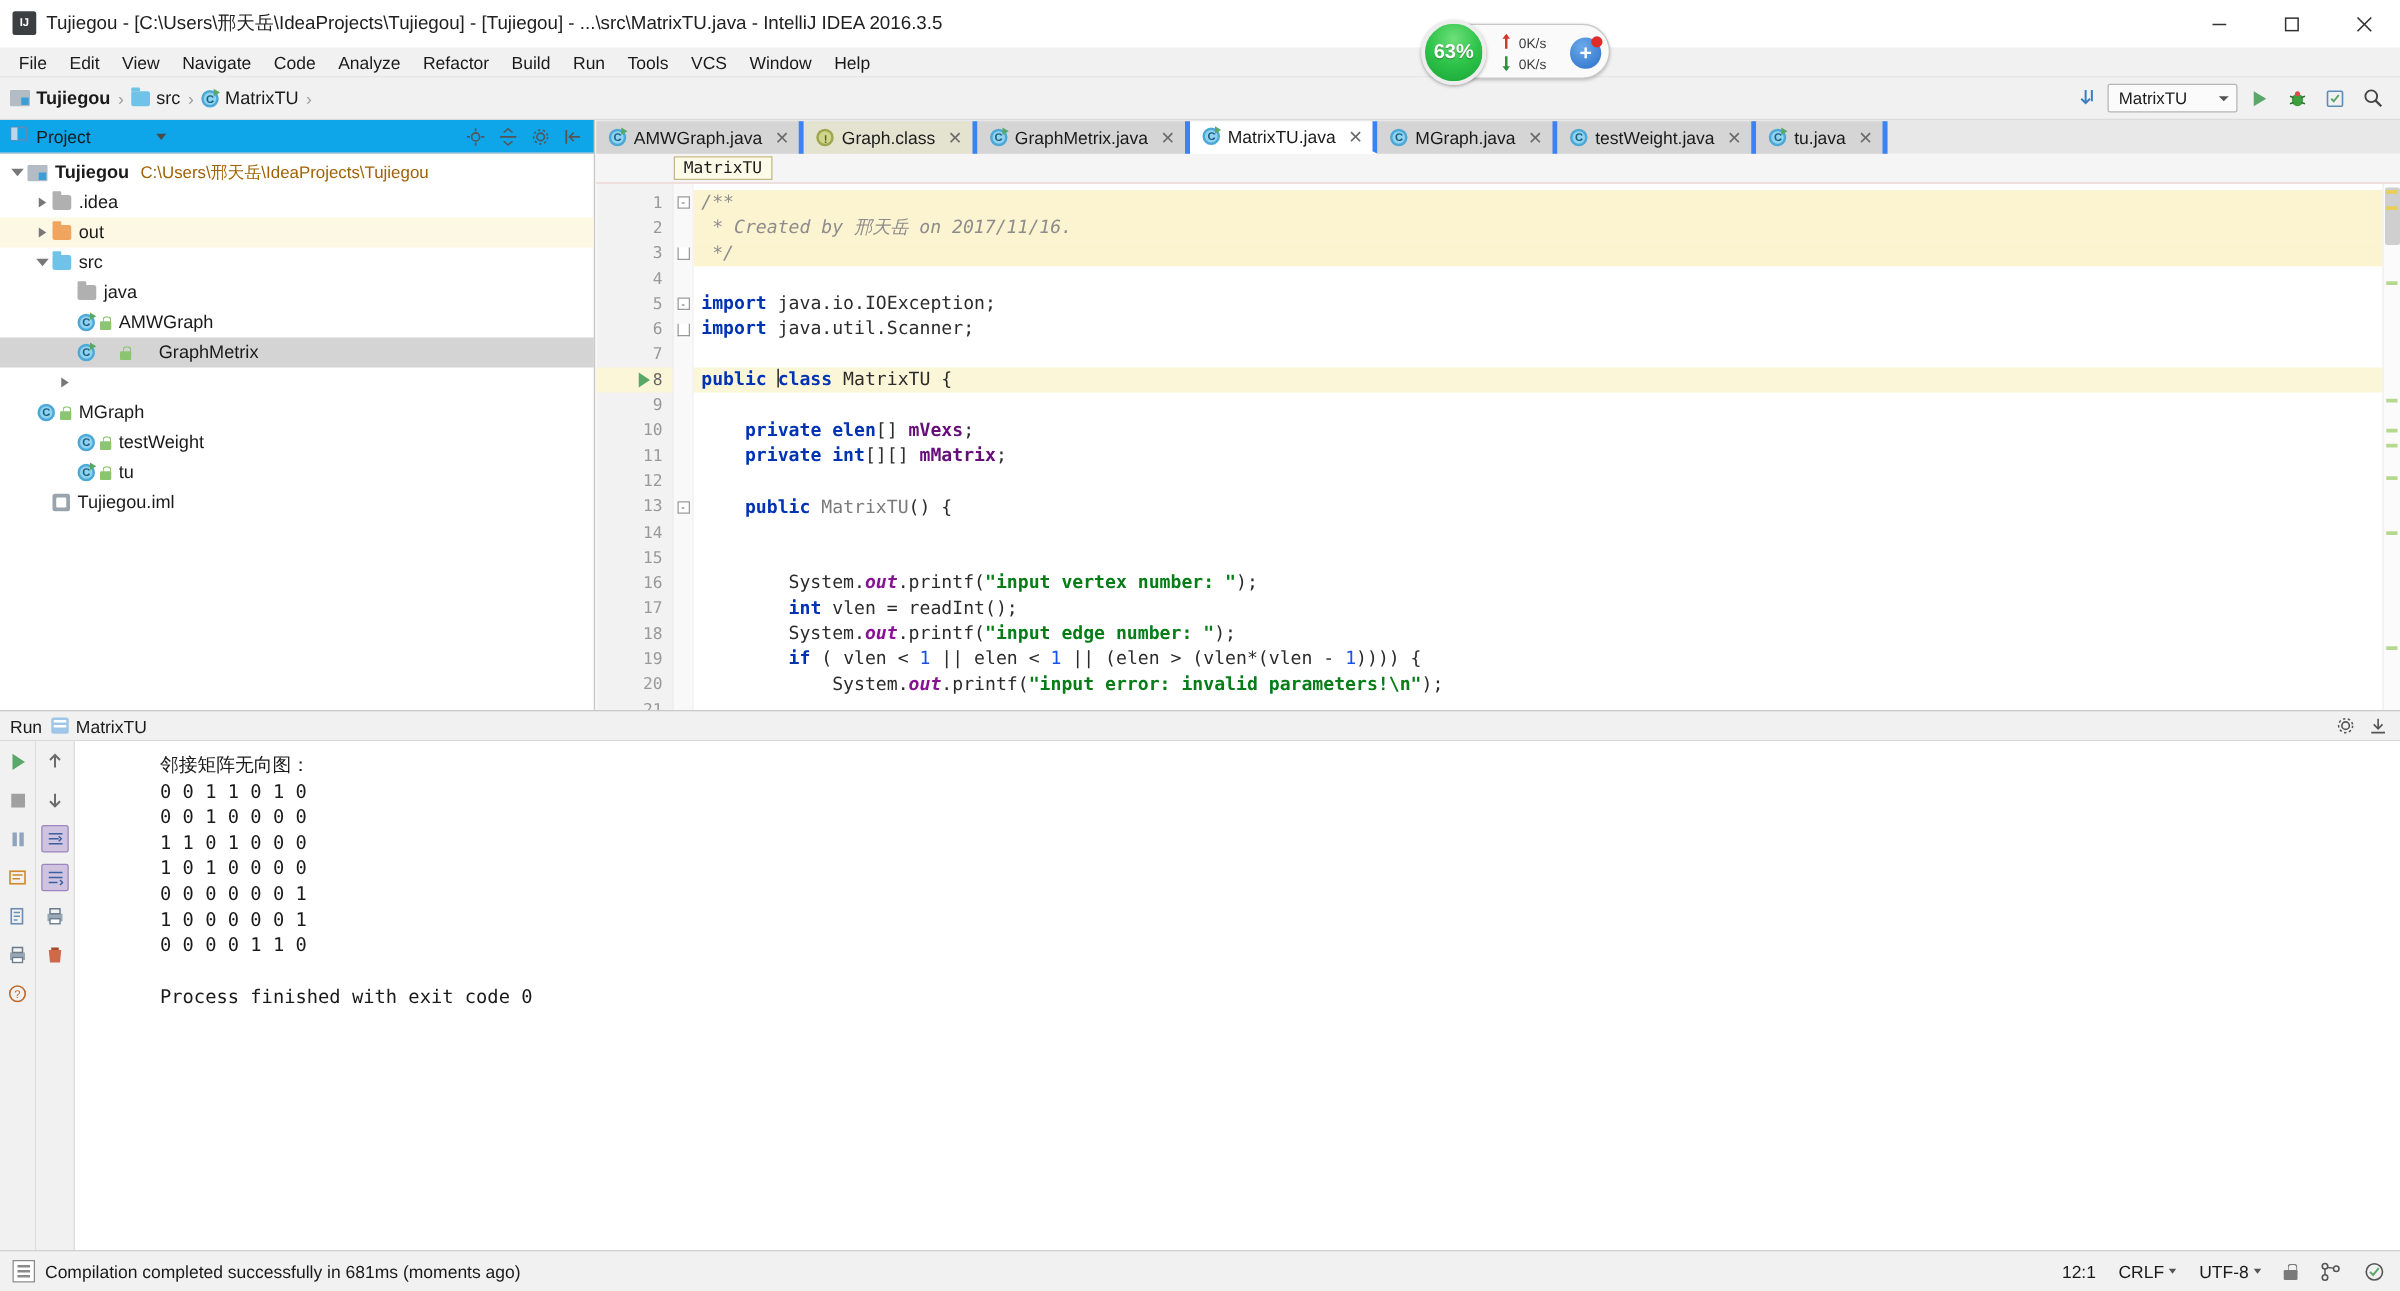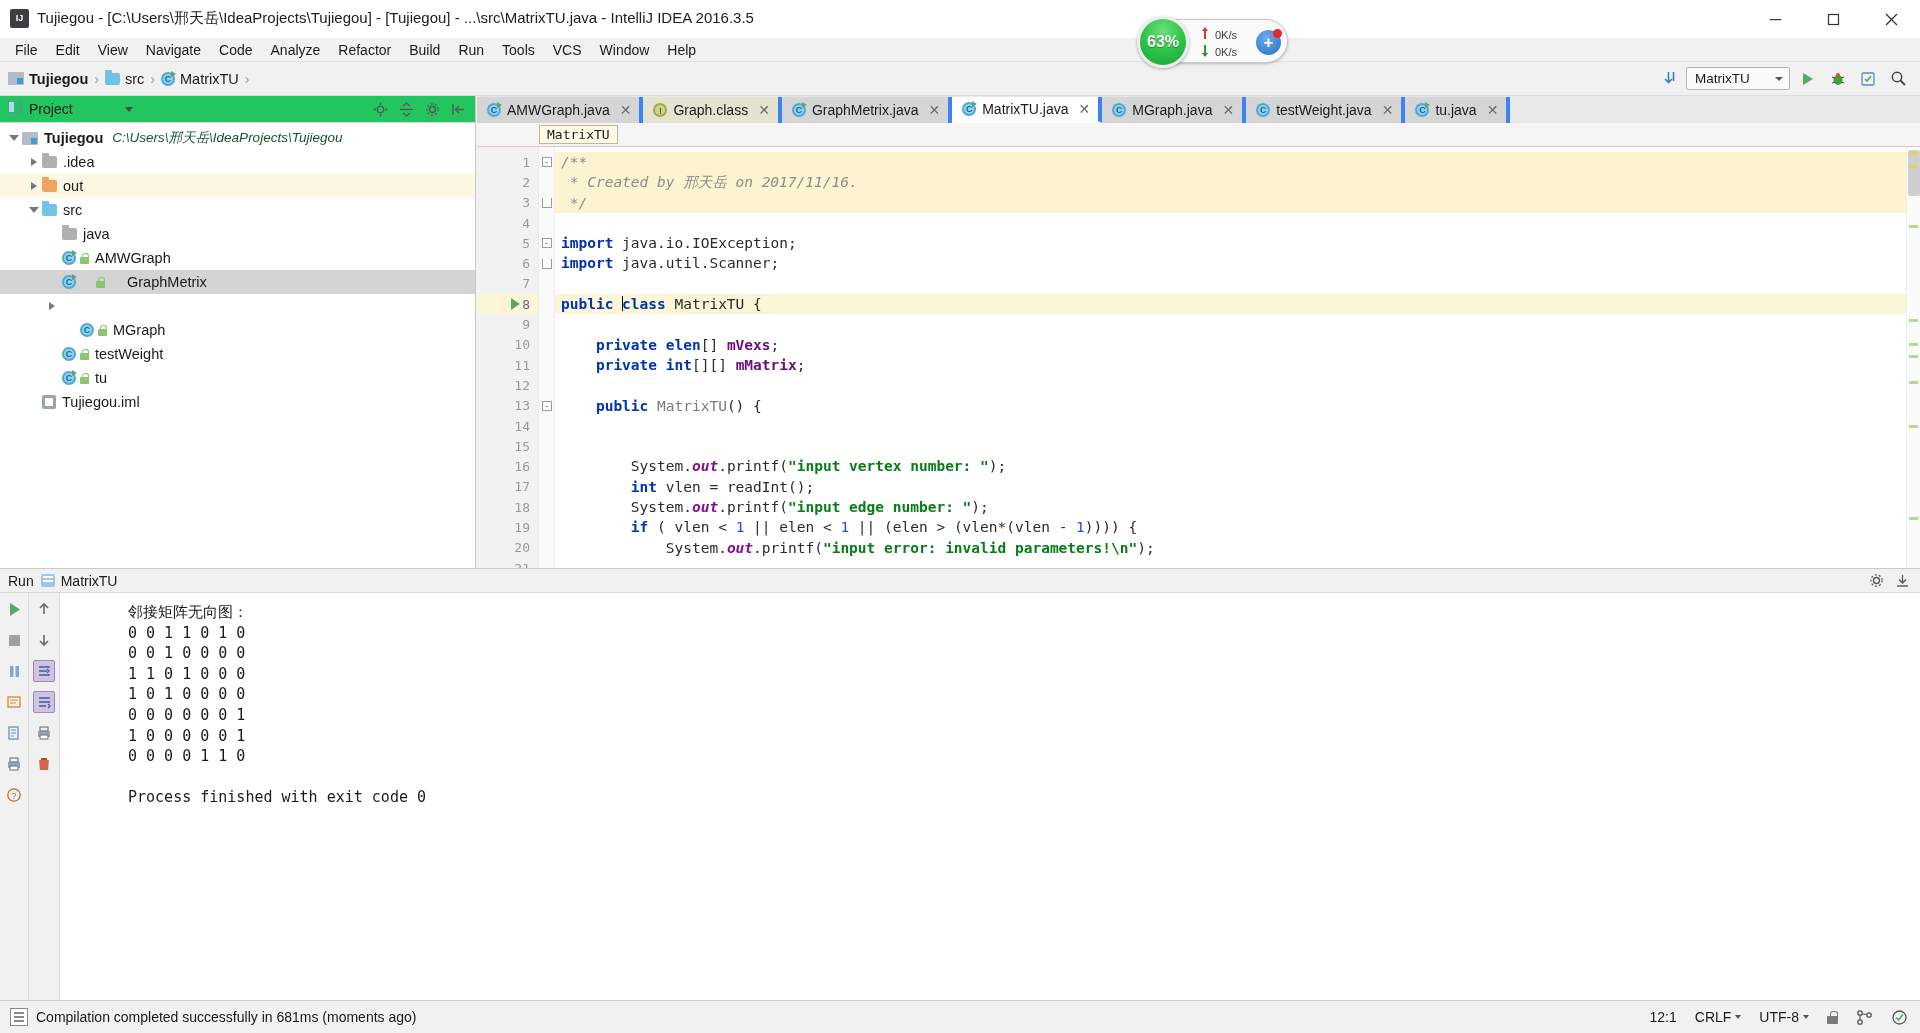--- a/index.html
+++ b/index.html
@@ -123,38 +123,38 @@
     content:""; position:absolute; right:-1px; top:-1px; width:9px;height:9px;border-radius:50%;
     background:#e02b2b;
   }
 
   
   .projpanel {
     position: absolute; left: 0; top: 96px; width: 476px; height: 472px;
     background: #ffffff; border-right: 1px solid #c8c8c8;
   }
   .proj-header {
-    height: 27px; background: #22c55e; display: flex; align-items: center;
+    height: 27px; background: #0ea5e9; display: flex; align-items: center;
     padding-left: 8px; border-bottom: 1px solid #d4d4d4; gap: 6px;
   }
   .proj-title { font-size: 14px; color: #1a1a1a; }
   .proj-caret { border-top: 5px solid #4a4a4a; border-left: 4px solid transparent; border-right: 4px solid transparent; margin-left: 46px; }
   .proj-hdr-icons { margin-left: auto; display: flex; gap: 10px; padding-right: 9px; align-items: center; }
   .hdr-ic { width: 16px; height: 16px; display:flex;align-items:center;justify-content:center; color:#555; }
 
   .tree { padding-top: 3px; font-size: 14.5px; color: #1a1a1a; }
   .trow { display: flex; align-items: center; height: 24px; padding-left: 6px; white-space: nowrap; }
   .trow.sel { background: #d4d4d4; gap: 16px; }
   .trow.hl { background: #fdf8e3; }
   .tarrow { width: 16px; display: flex; align-items: center; justify-content: center; flex: none; }
   .tarrow i { border-left: 6px solid #787878; border-top: 4.5px solid transparent; border-bottom: 4.5px solid transparent; display:block;}
   .tarrow.open i { border-left: 5px solid transparent; border-right: 5px solid transparent; border-top: 6px solid #787878; border-bottom: none; }
   .tlabel { margin-left: 6px; }
   .tlabel.bold { font-weight: bold; }
-  .tpath { margin-left: 9px; color: #14532d; font-size: 13.5px; font-style: italic; }
+  .tpath { margin-left: 9px; color: #a16207; font-size: 13.5px; }
   .ic-folder.orange { background: #efa45f; }
   .ic-folder.orange::before { background: #efa45f; }
   .ic-folder.grey { background: #b0b0b0; }
   .ic-folder.grey::before { background: #b0b0b0; }
   .ic-folder.srcblue { background: #6fc2e8; }
   .ic-lock { width: 9px; height: 11px; margin-left: 4px; position: relative; flex:none; }
   .ic-lock::after { content:""; position:absolute; left:0; bottom:0; width:9px;height:7px;background:#8cc56f;border-radius:1px;}
   .ic-lock::before { content:""; position:absolute; left:2px; top:0; width:5px;height:6px;border:1.5px solid #8cc56f;border-bottom:none;border-radius:3px 3px 0 0;}
   .ic-iml { width: 14px; height: 14px; background: #9aa4ad; border-radius:2px; position:relative; flex:none;}
   .ic-iml::after{content:"";position:absolute;left:3px;top:3px;width:8px;height:8px;background:#fff;border-radius:1px;}
@@ -477,21 +477,21 @@
         <span class="tlabel">GraphMetrix</span>
       </div>
 
       <div class="trow" style="padding-left:44px">
         <span class="tarrow">
             <i></i>
           </span>
         <span class="tlabel"></span>
       </div>
 
-      <div class="trow" style="padding-left:80px">
+      <div class="trow" style="padding-left:30px">
         <span class="ic ic-class"></span>
         <span class="ic-lock"></span>
         <span class="tlabel">MGraph</span>
       </div>
 
       <div class="trow" style="padding-left:62px">
         <span class="ic ic-class"></span>
         <span class="ic-lock"></span>
         <span class="tlabel">testWeight</span>
       </div>

